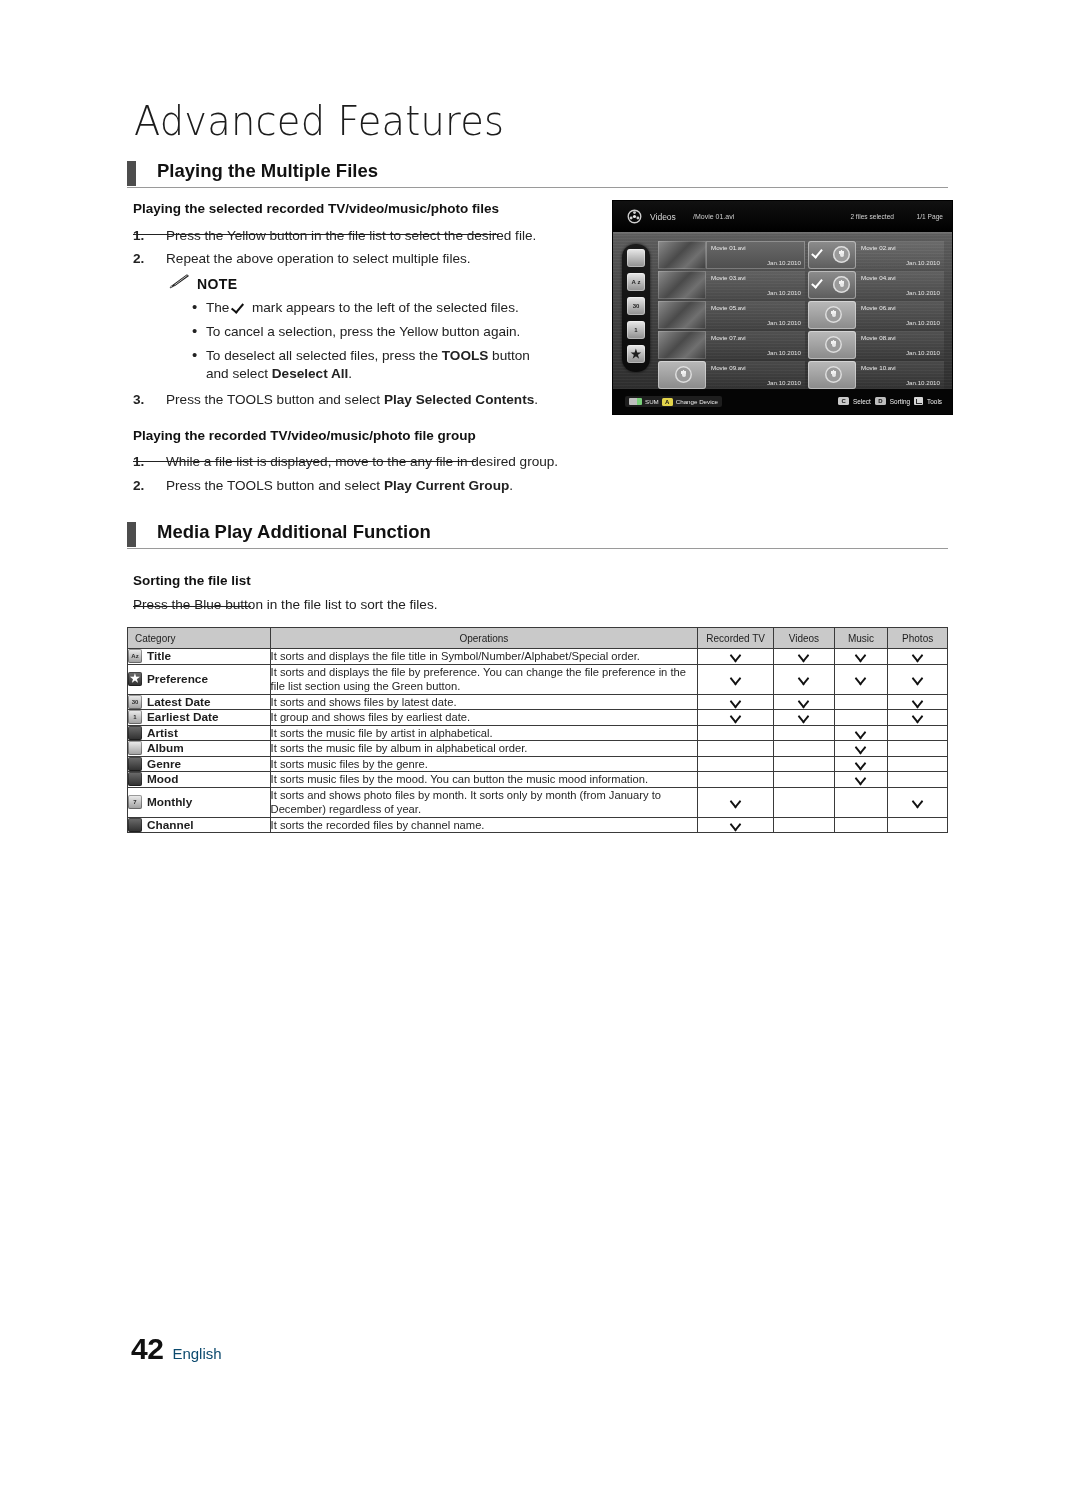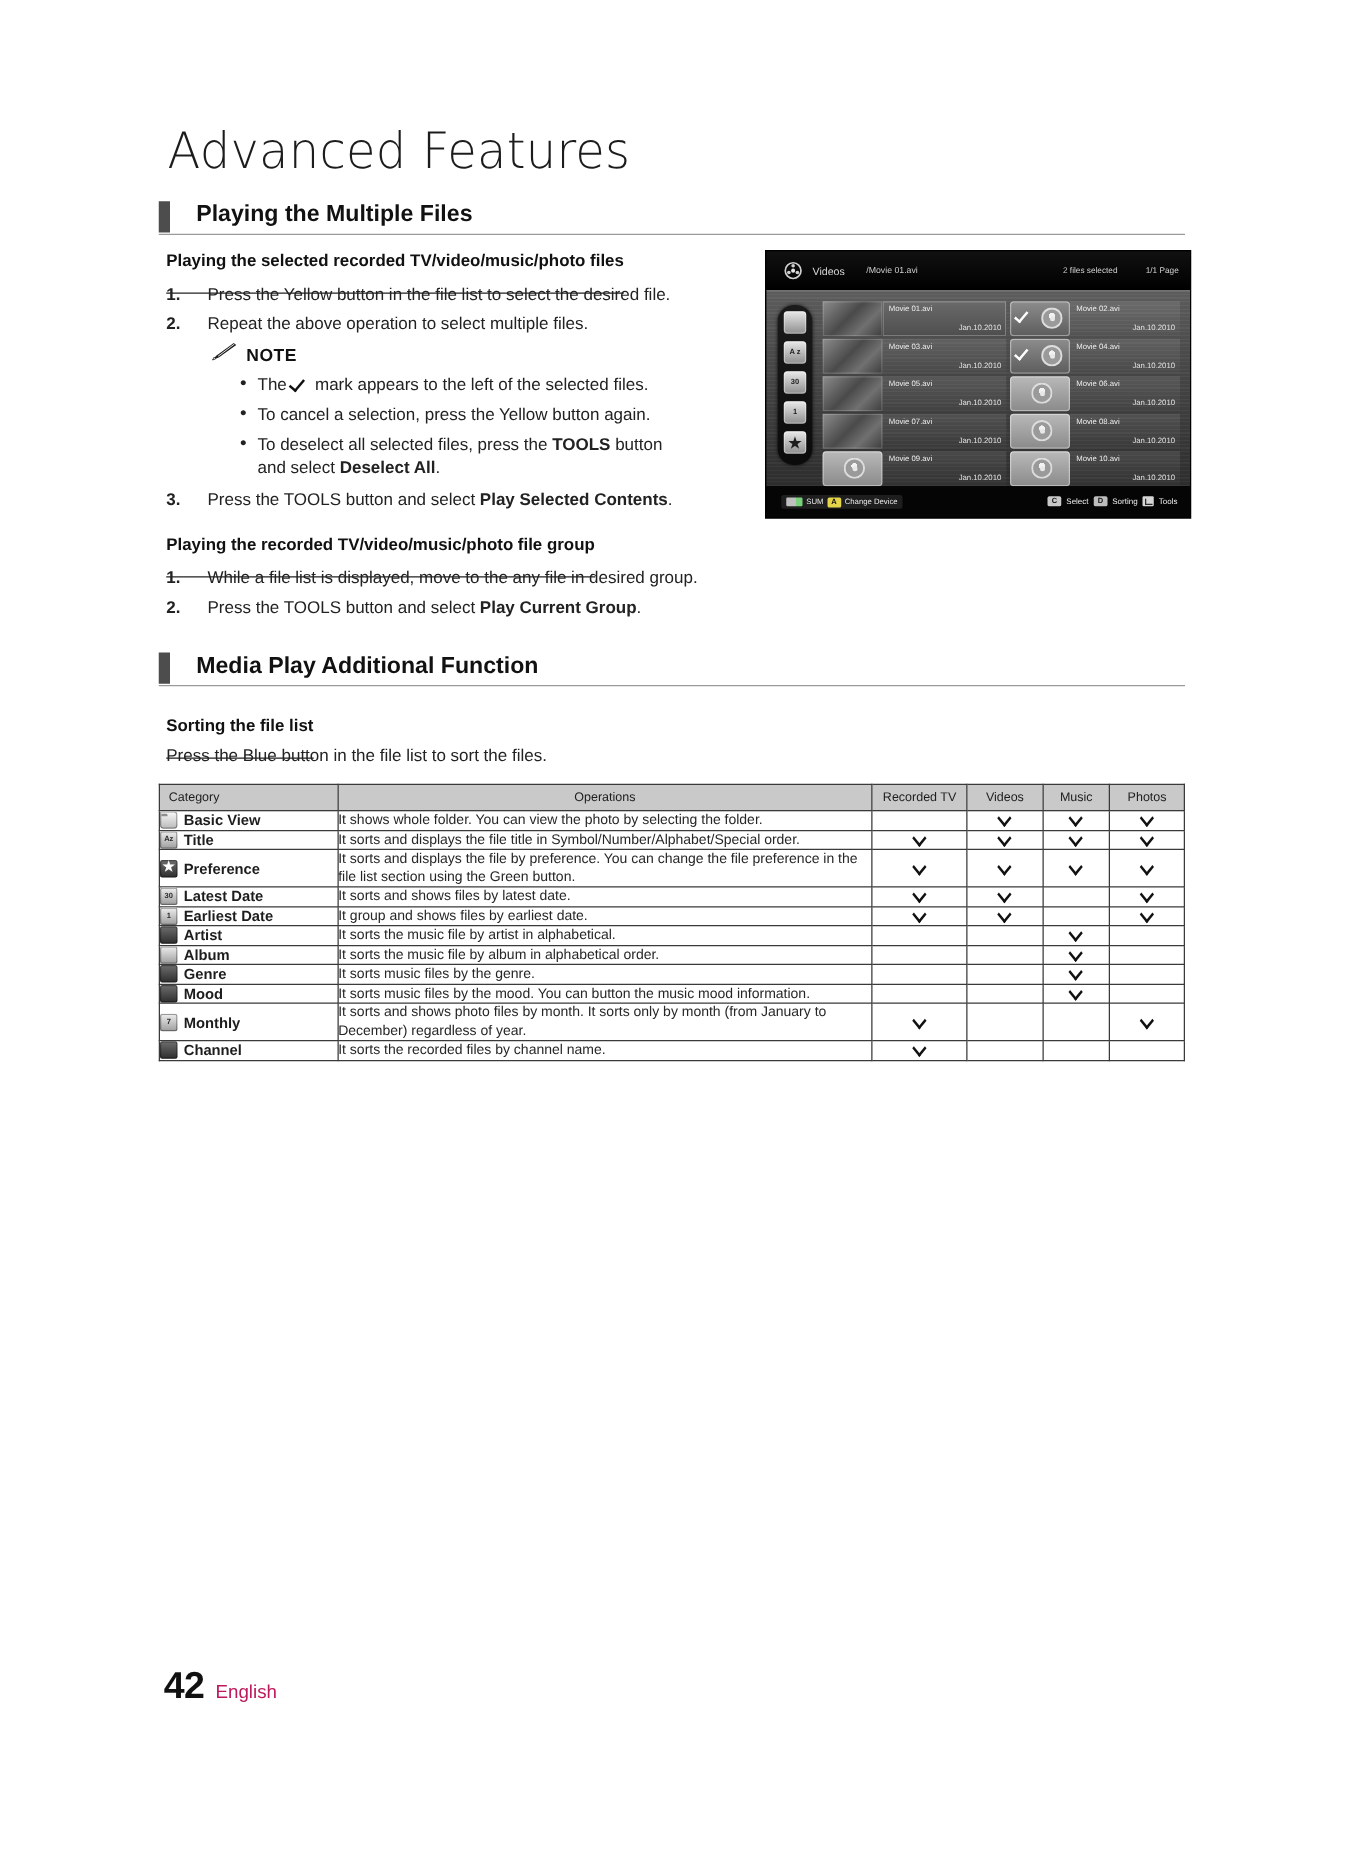--- a/index.html
+++ b/index.html
@@ -503,21 +503,21 @@
     top: 1332px;
   }
   .footer .pg {
     font-size: 30px;
     font-weight: bold;
     color: #111;
     letter-spacing: -.5px;
   }
   .footer .lang {
     font-size: 15px;
-    color: #be185d;
+    color: #0c4a6e;
     margin-left: 9px;
   }
 </style>
 </head>
 <body>
 
 <div class="page">
 
   <div class="chapter-title">Advanced Features</div>
 
@@ -732,28 +732,20 @@
         <th class="c-category">Category</th>
         <th class="c-ops">Operations</th>
         <th class="c-rec">Recorded TV</th>
         <th class="c-vid">Videos</th>
         <th class="c-mus">Music</th>
         <th class="c-pho">Photos</th>
       </tr>
     </thead>
     <tbody>
 
-      <tr>
-        <td class="cat"><span class="cat-ico folder"></span><span>Basic View</span></td>
-        <td class="ops">It shows whole folder. You can view the photo by selecting the folder.</td>
-        <td class="mk"></td>
-        <td class="mk"><span class="chev"></span></td>
-        <td class="mk"><span class="chev"></span></td>
-        <td class="mk"><span class="chev"></span></td>
-      </tr>
 
       <tr>
         <td class="cat"><span class="cat-ico"><span>Az</span></span><span>Title</span></td>
         <td class="ops">It sorts and displays the file title in Symbol/Number/Alphabet/Special order.</td>
         <td class="mk"><span class="chev"></span></td>
         <td class="mk"><span class="chev"></span></td>
         <td class="mk"><span class="chev"></span></td>
         <td class="mk"><span class="chev"></span></td>
       </tr>
 

